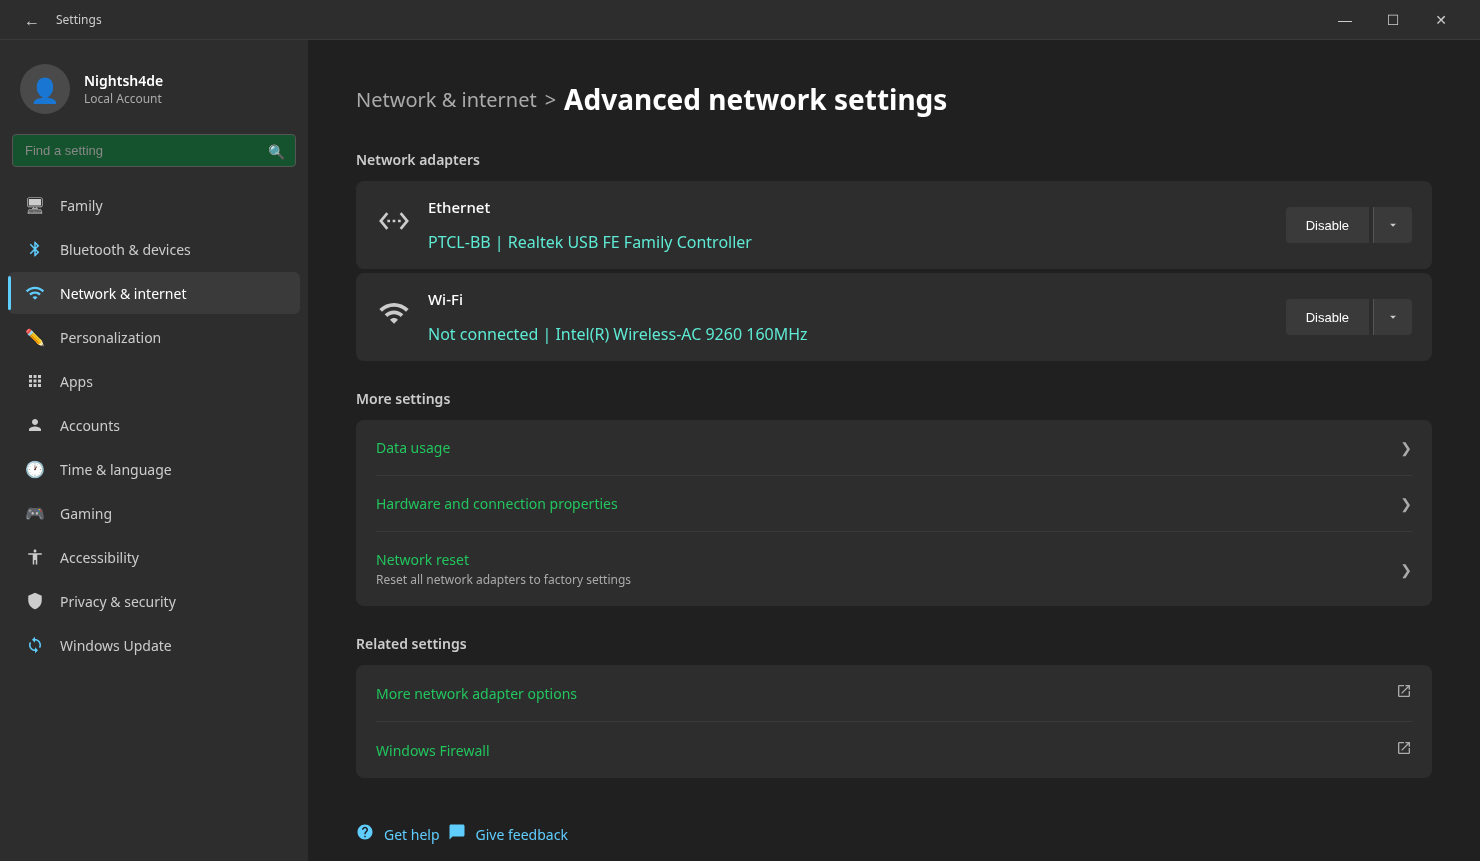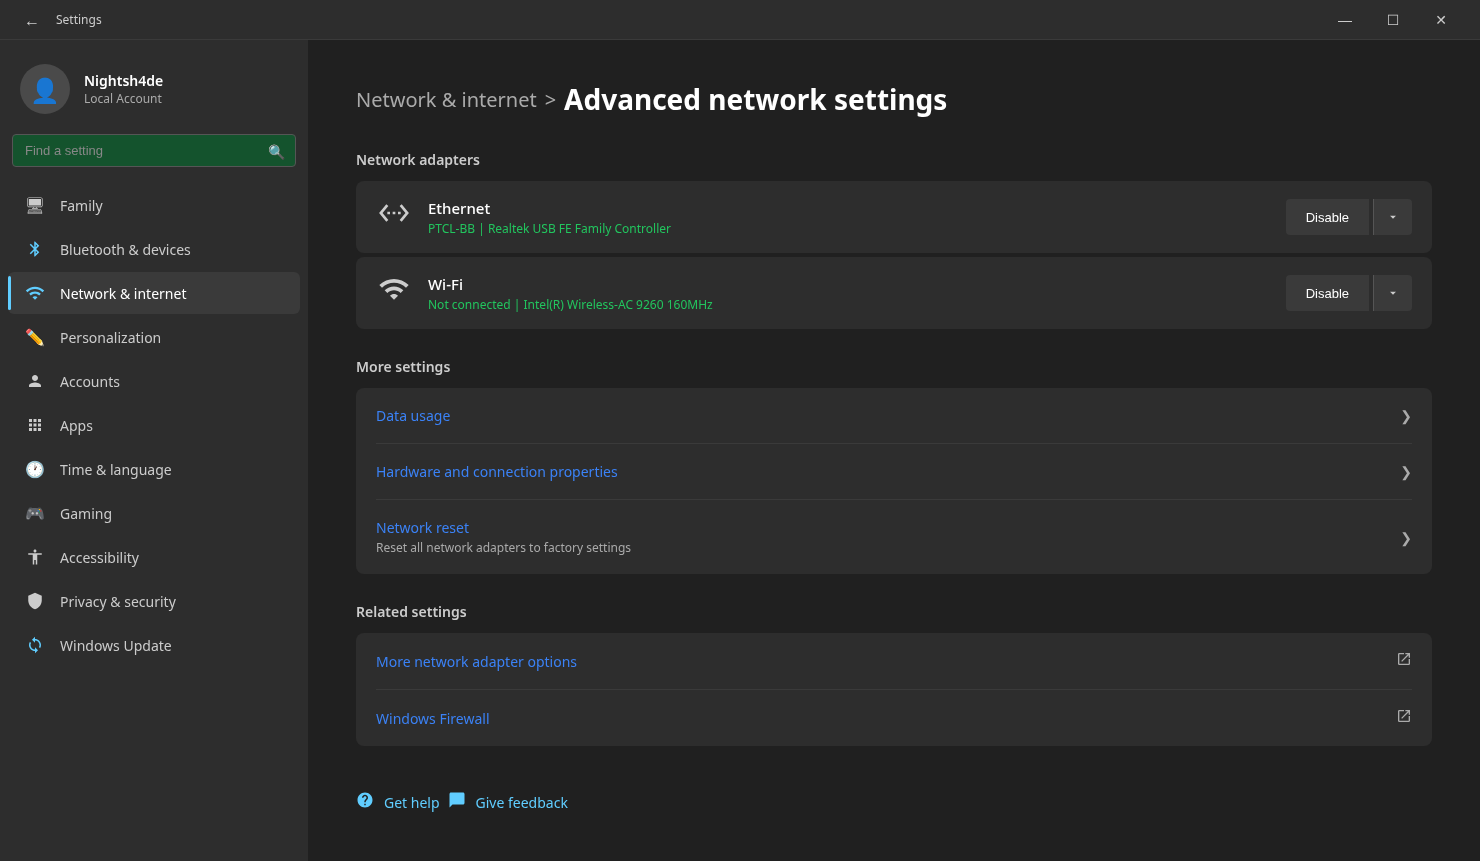--- a/index.html
+++ b/index.html
@@ -225,23 +225,23 @@
     }
     .adapter-info {
       flex: 1;
     }
     .adapter-name {
       font-size: 15px;
       font-weight: 500;
       color: #ffffff;
     }
     .adapter-desc {
-      font-size: 12px;
-      color: #22c55e;
-      margin-top: 2px;
+      font-size: 16px;
+      color: #5eead4;
+      margin-top: 14px;
     }
     .adapter-controls {
       display: flex;
       align-items: flex-end;
       gap: 4px;
     }
     .disable-btn {
       background: #3a3a3a;
       border: none;
       color: #ffffff;
@@ -270,21 +270,21 @@
       align-items: center;
       padding: 18px 20px;
       cursor: pointer;
       transition: background 0.1s;
     }
     .setting-row-content {
       flex: 1;
     }
     .setting-row-title {
       font-size: 14px;
-      color: #3b82f6;
+      color: #22c55e;
     }
     .setting-row-subtitle {
       font-size: 12px;
       color: #aaaaaa;
       margin-top: 2px;
     }
     .setting-row-chevron {
       color: #aaaaaa;
       font-size: 14px;
     }
@@ -386,32 +386,32 @@
       </span>
       <span class="nav-label">Network &amp; internet</span>
     </div>
     <div class="nav-item">
       <span class="nav-icon">✏️</span>
       <span class="nav-label">Personalization</span>
     </div>
     <div class="nav-item">
       <span class="nav-icon">
         <svg width="18" height="18" viewBox="0 0 24 24" fill="#cccccc">
+            <path d="M4 8h4V4H4v4zm6 12h4v-4h-4v4zm-6 0h4v-4H4v4zm0-6h4v-4H4v4zm6 0h4v-4h-4v4zm6-10v4h4V4h-4zm-6 4h4V4h-4v4zm6 6h4v-4h-4v4zm0 6h4v-4h-4v4z"></path>
+          </svg>
+      </span>
+      <span class="nav-label">Apps</span>
+    </div>
+    <div class="nav-item">
+      <span class="nav-icon">
+        <svg width="18" height="18" viewBox="0 0 24 24" fill="#cccccc">
             <path d="M12 12c2.21 0 4-1.79 4-4s-1.79-4-4-4-4 1.79-4 4 1.79 4 4 4zm0 2c-2.67 0-8 1.34-8 4v2h16v-2c0-2.66-5.33-4-8-4z"></path>
           </svg>
       </span>
       <span class="nav-label">Accounts</span>
-    </div>
-    <div class="nav-item">
-      <span class="nav-icon">
-        <svg width="18" height="18" viewBox="0 0 24 24" fill="#cccccc">
-            <path d="M4 8h4V4H4v4zm6 12h4v-4h-4v4zm-6 0h4v-4H4v4zm0-6h4v-4H4v4zm6 0h4v-4h-4v4zm6-10v4h4V4h-4zm-6 4h4V4h-4v4zm6 6h4v-4h-4v4zm0 6h4v-4h-4v4z"></path>
-          </svg>
-      </span>
-      <span class="nav-label">Apps</span>
     </div>
     <div class="nav-item">
       <span class="nav-icon">🕐</span>
       <span class="nav-label">Time &amp; language</span>
     </div>
     <div class="nav-item">
       <span class="nav-icon">🎮</span>
       <span class="nav-label">Gaming</span>
     </div>
     <div class="nav-item">

